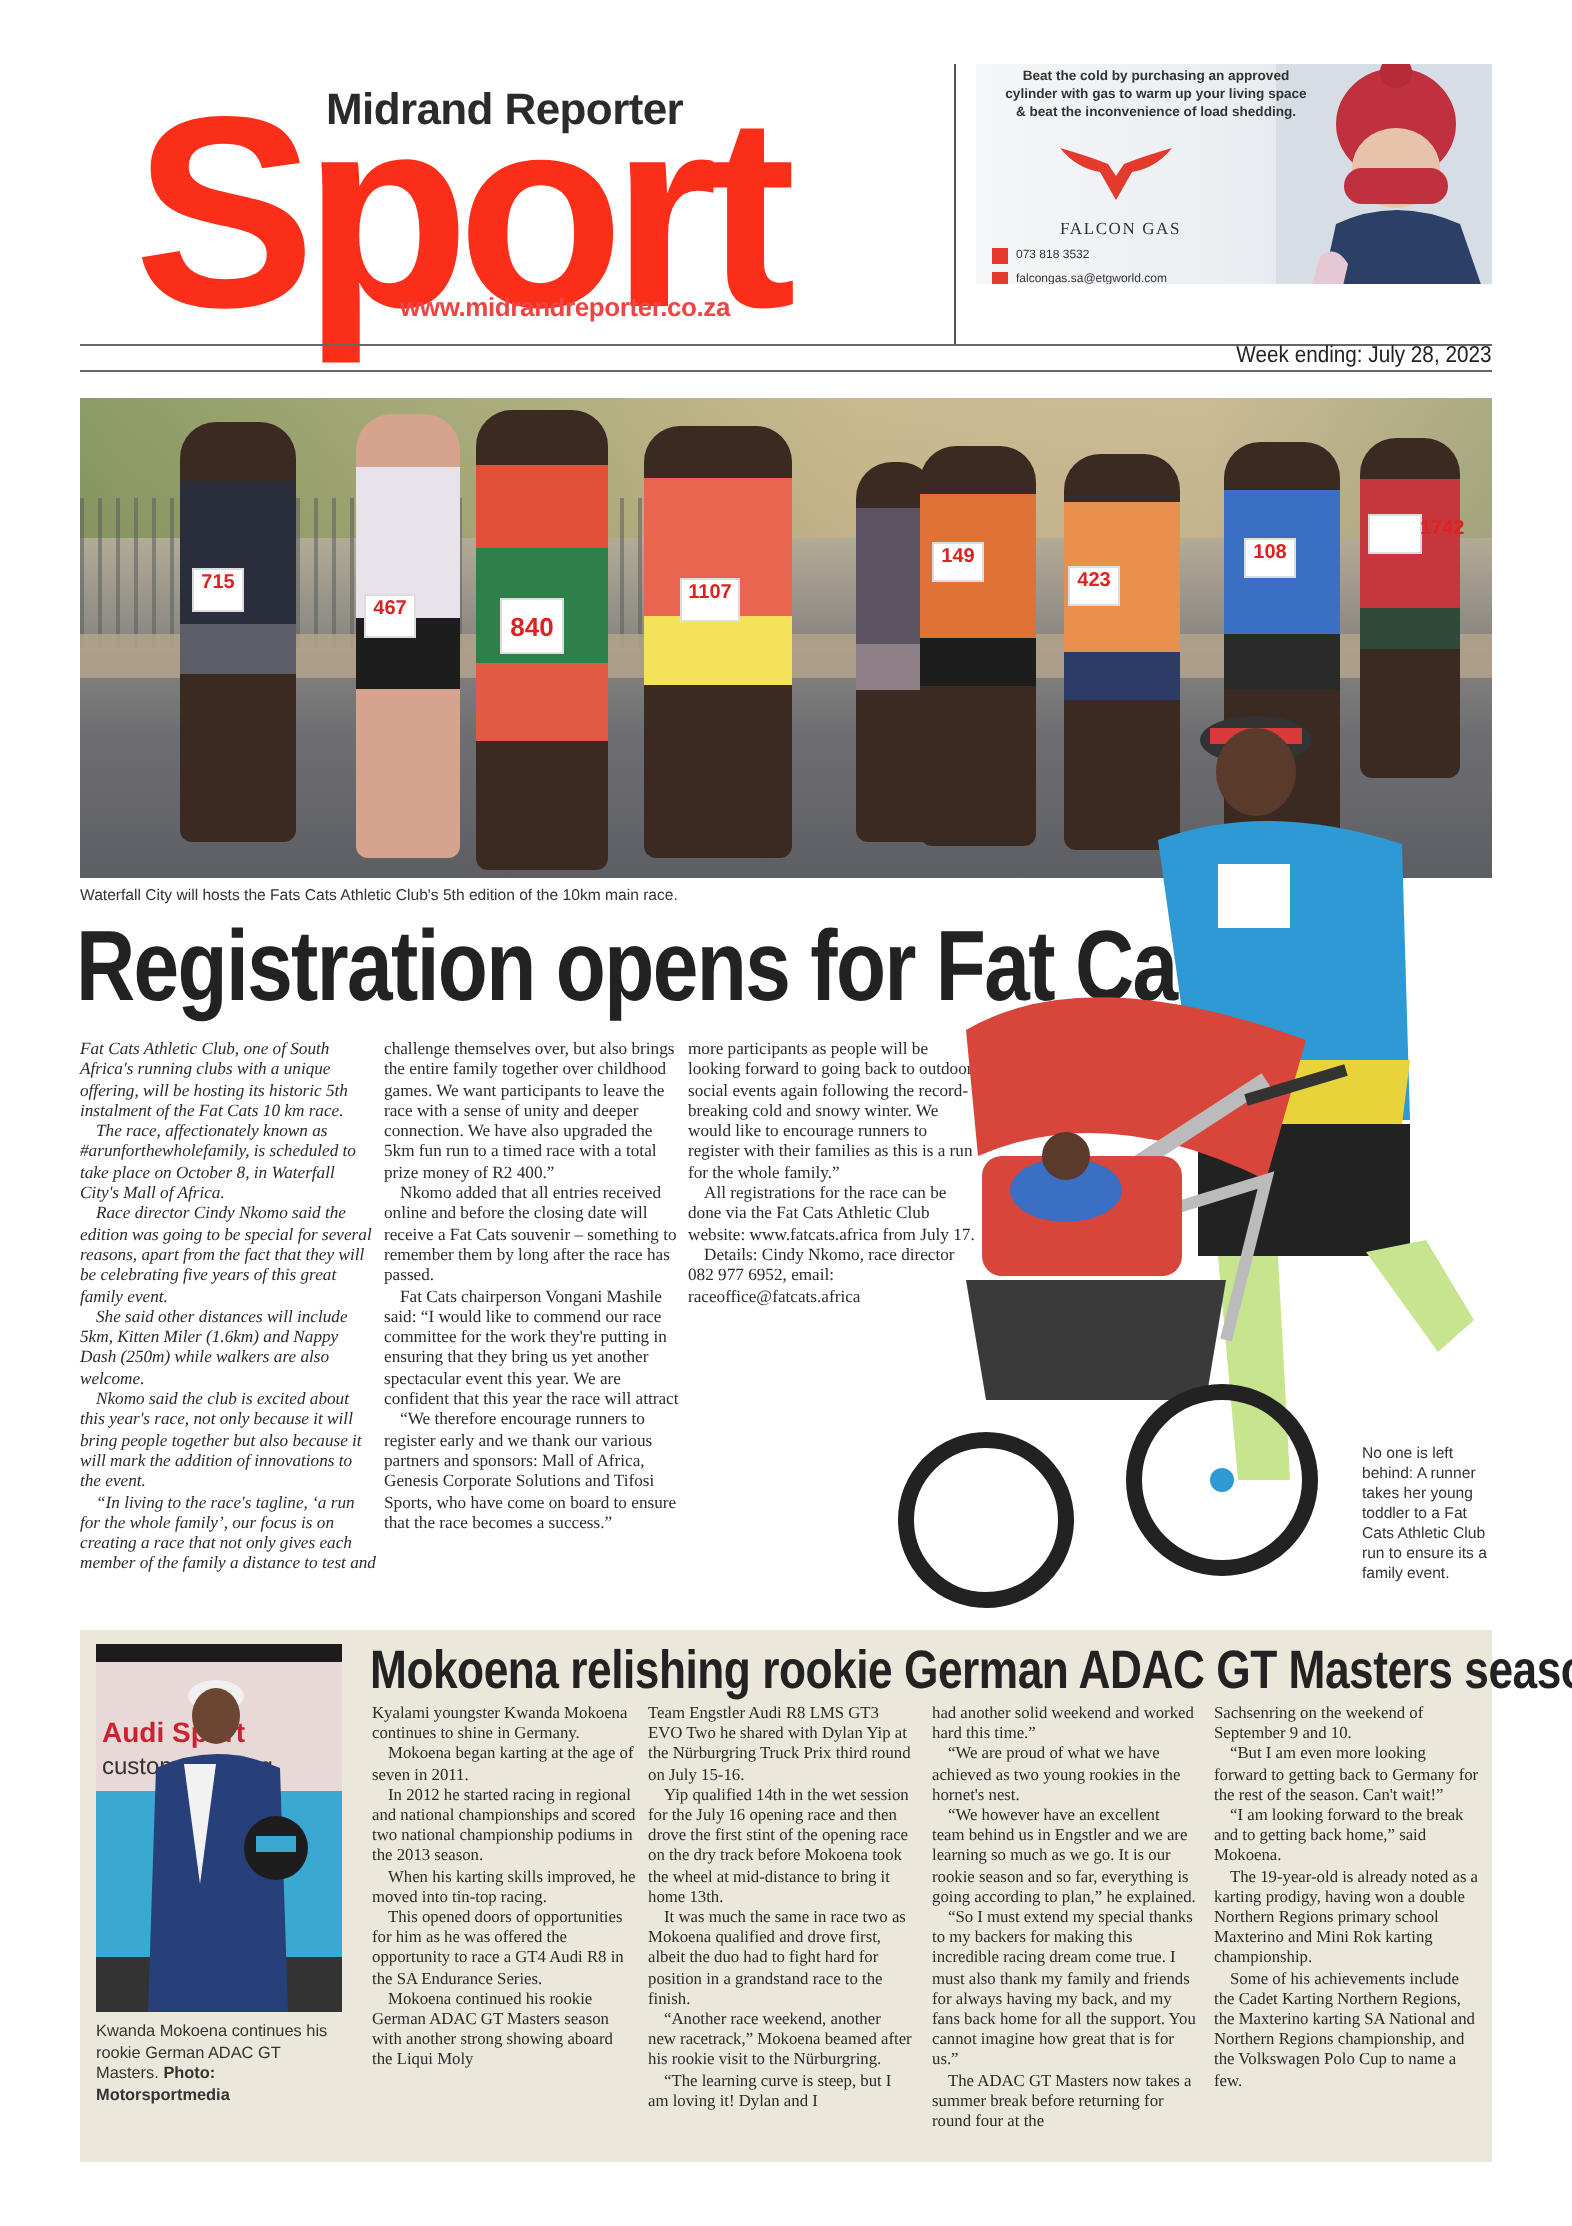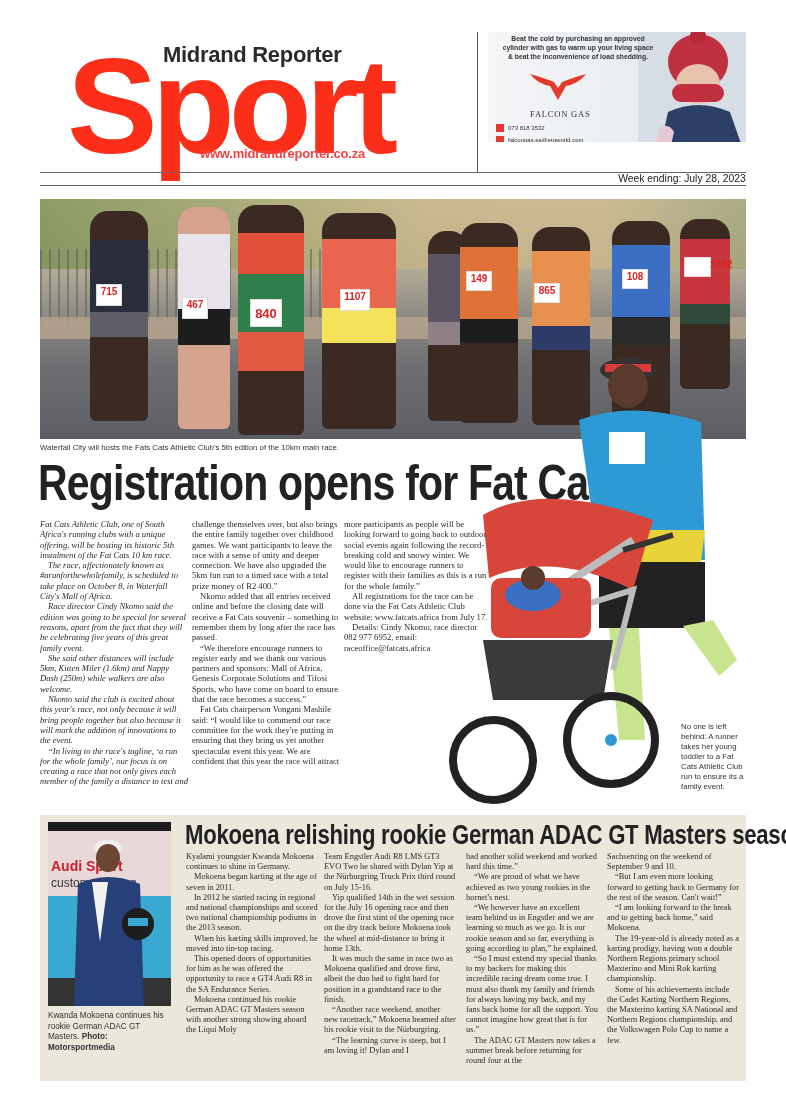--- a/index.html
+++ b/index.html
@@ -127,43 +127,43 @@
   <div class="runner" style="left:138px;top:8px;width:52px;height:222px;background:linear-gradient(180deg,#d6a48e 0 12%,#e8e2ea 12% 46%,#1d1d1d 46% 62%,#d6a48e 62%);"></div>
   <div class="bib" style="left:142px;top:98px;width:26px;height:22px;">467</div>
   <div class="runner" style="left:198px;top:6px;width:66px;height:230px;background:linear-gradient(180deg,#3b2a22 0 12%,#e2503a 12% 30%,#2f7f4a 30% 55%,#e25a44 55% 72%,#3b2a22 72%);"></div>
   <div class="bib" style="left:210px;top:100px;width:32px;height:28px;font-size:13px;line-height:28px;">840</div>
   <div class="runner" style="left:282px;top:14px;width:74px;height:216px;background:linear-gradient(180deg,#3b2a22 0 12%,#e8654f 12% 44%,#f3e25a 44% 60%,#3b2a22 60%);"></div>
   <div class="bib" style="left:300px;top:90px;width:30px;height:22px;">1107</div>
   <div class="runner" style="left:388px;top:32px;width:40px;height:190px;background:linear-gradient(180deg,#3b2a22 0 12%,#5d5463 12% 48%,#8f7f86 48% 60%,#3b2a22 60%);"></div>
   <div class="runner" style="left:420px;top:24px;width:58px;height:200px;background:linear-gradient(180deg,#3b2a22 0 12%,#e07237 12% 48%,#1d1d1d 48% 60%,#3b2a22 60%);"></div>
   <div class="bib" style="left:426px;top:72px;width:26px;height:20px;">149</div>
   <div class="runner" style="left:492px;top:28px;width:58px;height:198px;background:linear-gradient(180deg,#3b2a22 0 12%,#e8904e 12% 50%,#2d3c66 50% 62%,#3b2a22 62%);"></div>
-  <div class="bib" style="left:494px;top:84px;width:26px;height:20px;">865</div>
+  <div class="bib" style="left:494px;top:84px;width:26px;height:20px;">423</div>
   <div class="runner" style="left:572px;top:22px;width:58px;height:200px;background:linear-gradient(180deg,#3b2a22 0 12%,#3a6fc4 12% 48%,#2a2a2a 48% 62%,#3b2a22 62%);"></div>
   <div class="bib" style="left:582px;top:70px;width:26px;height:20px;">108</div>
   <div class="runner" style="left:640px;top:20px;width:50px;height:170px;background:linear-gradient(180deg,#3b2a22 0 12%,#c7363c 12% 50%,#2f4a3a 50% 62%,#3b2a22 62%);"></div>
   <div class="bib" style="left:644px;top:58px;width:26px;height:20px;padding-left:25px;">1742</div>
 </div>
 <div class="cap-top">Waterfall City will hosts the Fats Cats Athletic Club's 5th edition of the 10km main race.</div>
 
 <h1 class="headline">Registration opens for Fat Cats</h1>
 
 <div class="col col1">
   <p>Fat Cats Athletic Club, one of South Africa's running clubs with a unique offering, will be hosting its historic 5th instalment of the Fat Cats 10 km race.</p>
   <p>The race, affectionately known as #arunforthewholefamily, is scheduled to take place on October 8, in Waterfall City's Mall of Africa.</p>
   <p>Race director Cindy Nkomo said the edition was going to be special for several reasons, apart from the fact that they will be celebrating five years of this great family event.</p>
   <p>She said other distances will include 5km, Kitten Miler (1.6km) and Nappy Dash (250m) while walkers are also welcome.</p>
   <p>Nkomo said the club is excited about this year's race, not only because it will bring people together but also because it will mark the addition of innovations to the event.</p>
   <p>“In living to the race's tagline, ‘a run for the whole family’, our focus is on creating a race that not only gives each member of the family a distance to test and</p>
 </div>
 <div class="col col2">
   <p>challenge themselves over, but also brings the entire family together over childhood games. We want participants to leave the race with a sense of unity and deeper connection. We have also upgraded the 5km fun run to a timed race with a total prize money of R2 400.”</p>
   <p>Nkomo added that all entries received online and before the closing date will receive a Fat Cats souvenir – something to remember them by long after the race has passed.</p>
+  <p>Fat Cats chairperson Vongani Mashile said: “I would like to commend our race committee for the work they're putting in ensuring that they bring us yet another spectacular event this year. We are confident that this year the race will attract</p>
   <p>“We therefore encourage runners to register early and we thank our various partners and sponsors: Mall of Africa, Genesis Corporate Solutions and Tifosi Sports, who have come on board to ensure that the race becomes a success.”</p>
-  <p>Fat Cats chairperson Vongani Mashile said: “I would like to commend our race committee for the work they're putting in ensuring that they bring us yet another spectacular event this year. We are confident that this year the race will attract</p>
 </div>
 <div class="col col3">
   <p>more participants as people will be looking forward to going back to outdoor social events again following the record-breaking cold and snowy winter. We would like to encourage runners to register with their families as this is a run for the whole family.”</p>
   <p>All registrations for the race can be done via the Fat Cats Athletic Club website: www.fatcats.africa from July 17.</p>
   <p>Details: Cindy Nkomo, race director 082 977 6952, email: raceoffice@fatcats.africa</p>
 </div>
 
 <svg class="stroller-art" viewBox="0 0 363 475">
 
   <ellipse cx="245" cy="30" rx="28" ry="12" fill="#333"></ellipse>

